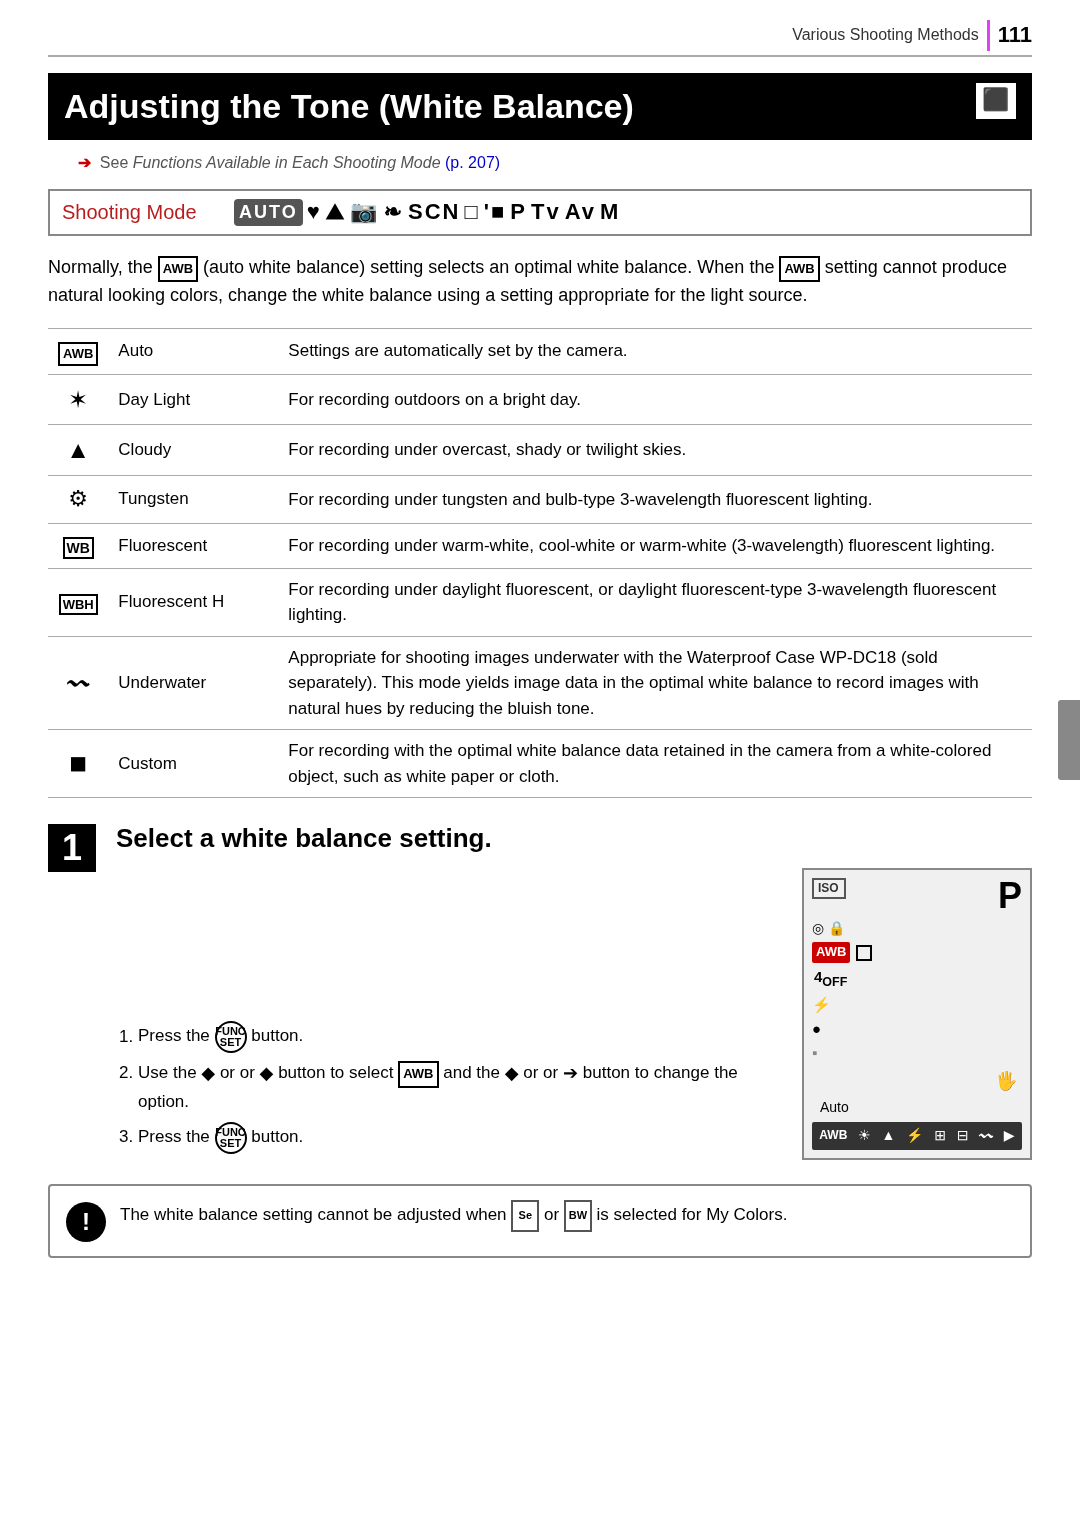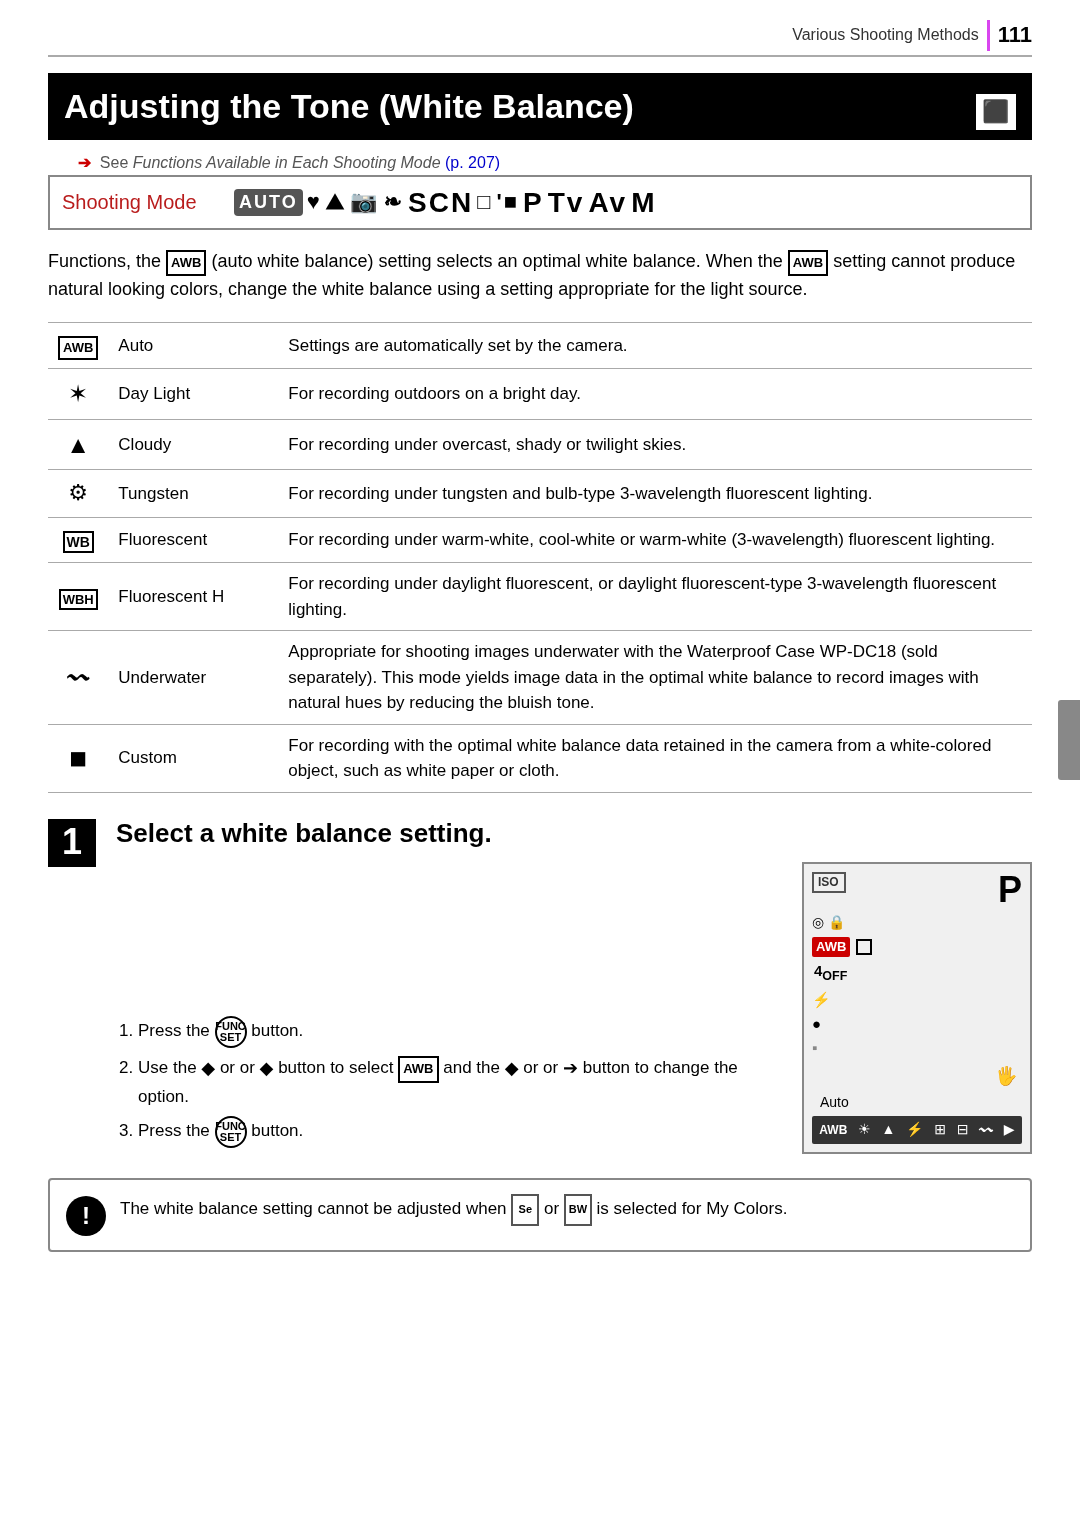--- a/index.html
+++ b/index.html
@@ -36,21 +36,21 @@
       font-size: 22px;
       font-weight: bold;
       margin-left: 8px;
       border-left: 3px solid #d946ef;
       padding-left: 8px;
     }
 
     
     .title-block {
       display: flex;
-      align-items: flex-end;
+      align-items: flex-start;
       background: #000;
       padding: 10px 16px;
       margin-bottom: 12px;
       gap: 16px;
     }
     .title-text {
       color: #fff;
       font-size: 34px;
       font-weight: bold;
     }
@@ -65,20 +65,21 @@
       margin-left: auto;
     }
     .camera-icon-inner {
       font-size: 22px;
     }
 
     
     .reference-line {
       font-size: 16px;
       color: #555;
+      margin-bottom: 14px;
       padding-left: 30px;
     }
     .reference-line .arrow {
       color: #c00;
       font-weight: bold;
       margin-right: 4px;
     }
     .reference-line a {
       color: #00c;
       text-decoration: none;
@@ -116,21 +117,21 @@
       display: inline-block;
       background: #555;
       color: #fff;
       border-radius: 4px;
       padding: 1px 5px;
       font-size: 18px;
       font-weight: bold;
     }
     .mode-text-bold {
       font-weight: bold;
-      font-size: 28px;
+      font-size: 22px;
     }
 
     
     .intro-paragraph {
       font-size: 18px;
       line-height: 1.55;
       margin-bottom: 18px;
     }
 
     
@@ -379,21 +380,21 @@
       <span>□</span>
       <span>'■</span>
       <span class="mode-text-bold">P</span>
       <span class="mode-text-bold">Tv</span>
       <span class="mode-text-bold">Av</span>
       <span class="mode-text-bold">M</span>
     </div>
   </div>
 
   <div class="intro-paragraph">
-    <span>Functions, the</span>
+    <span>Normally, the</span>
     <span class="icon-awb">AWB</span>
     <span>(auto white balance) setting selects an optimal white balance. When the</span>
     <span class="icon-awb">AWB</span>
     <span>setting cannot produce natural looking colors, change the white balance using a setting appropriate for the light source.</span>
   </div>
 
   <table class="wb-table">
     <tbody>
 
       <tr>

